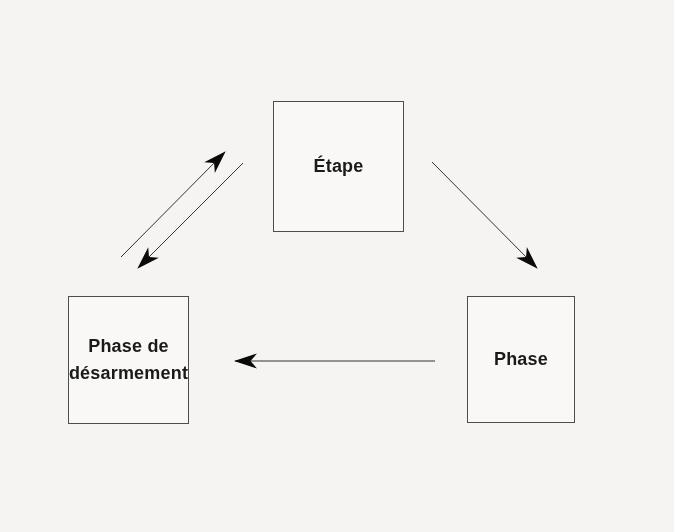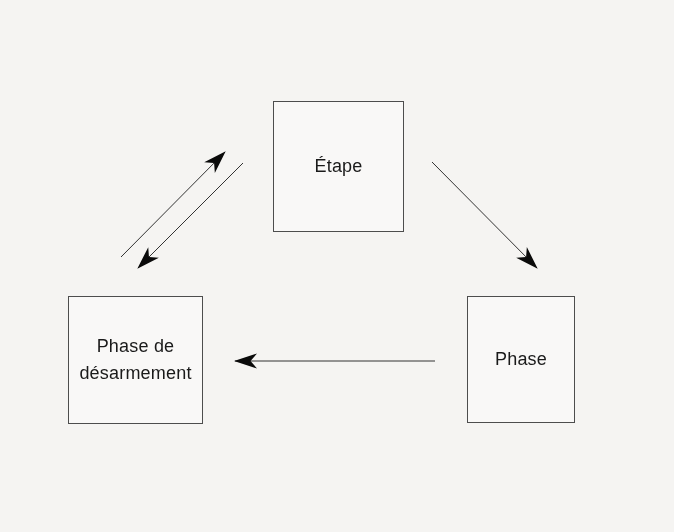--- a/index.html
+++ b/index.html
@@ -14,20 +14,21 @@
   html, body {
     width: 674px; height: 532px;
     background: var(--background);
     font-family: "Liberation Sans", sans-serif;
     overflow: hidden;
   }
   .canvas {
     position: relative;
     width: 674px; height: 532px;
     background: var(--background);
+    font-weight: bold;
   }
   .edges {
     position: absolute;
     left: 0; top: 0;
     width: 674px; height: 532px;
     pointer-events: none;
   }
   .edges line {
     stroke: var(--arrow);
     stroke-width: 1;
@@ -40,21 +41,21 @@
     flex-direction: column;
     align-items: center;
     justify-content: center;
     text-align: center;
     color: var(--text);
     font-size: 18px;
     line-height: 27px;
     letter-spacing: 0.2px;
   }
   .node-armement    { left: 273px; top: 101px; width: 131px; height: 131px; }
-  .node-desarmement { left: 68px;  top: 296px; width: 135px; height: 128px; }
+  .node-desarmement { left: 68px;  top: 296px; width: 121px; height: 128px; }
   .node-antivol     { left: 467px; top: 296px; width: 108px; height: 127px; }
 </style>
 </head>
 <body>
 
 <div class="canvas">
 
   <svg class="edges" viewBox="0 0 674 532" xmlns="http://www.w3.org/2000/svg" aria-hidden="true">
     <defs>
       <marker id="arrowhead" viewBox="0 0 24 16" refX="23" refY="8" markerWidth="24" markerHeight="16" markerUnits="userSpaceOnUse" orient="auto">

